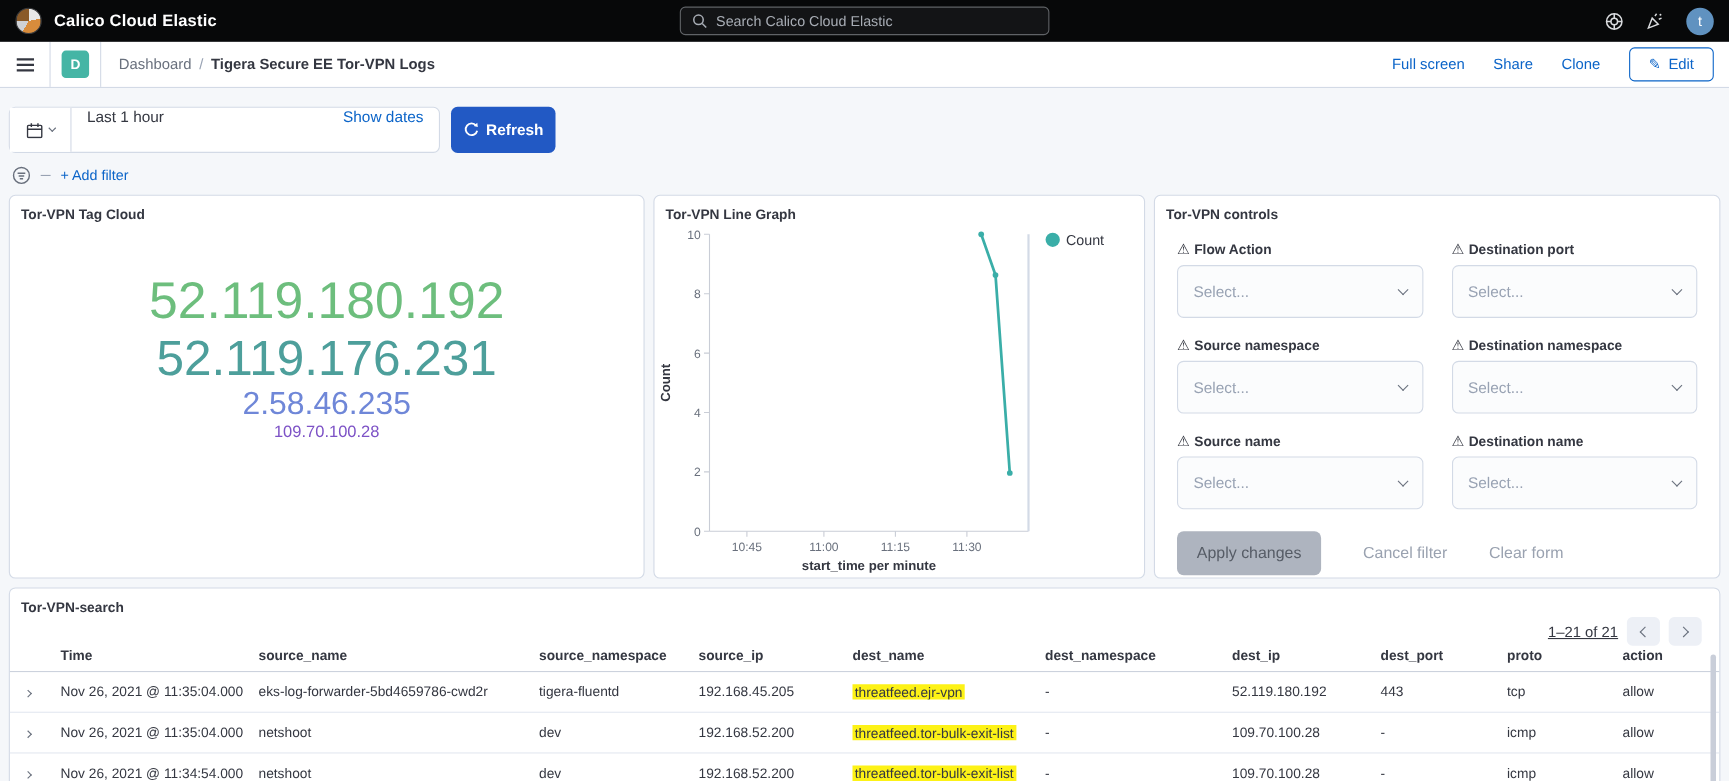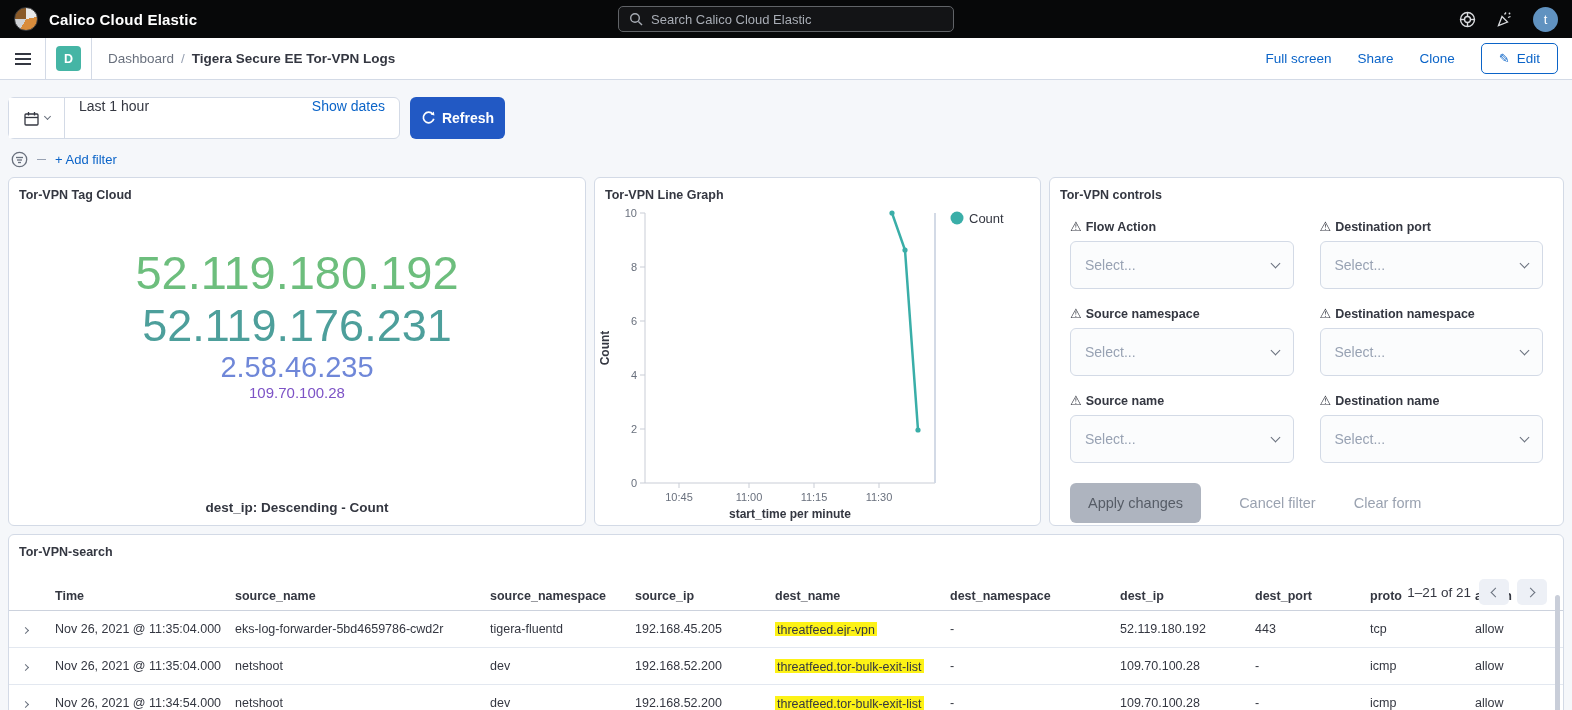--- a/index.html
+++ b/index.html
@@ -73,21 +73,21 @@
   .select .chev-down { margin-left:auto; }
   .chev-left { transform:rotate(135deg); margin-left:3px; }
   .chev-right { transform:rotate(-45deg); margin-right:3px; }
   .chev-sm { width:5px; height:5px; border-color:#69707d; }
   .ctrl-actions { margin-top:20px; display:flex; align-items:center; gap:38px; padding:0 6px; }
   .apply { background:#aeb4bf; color:#565c66; border:none; border-radius:6px; height:40px; padding:0 18px; font-size:14.5px; font-weight:500; font-family:inherit; cursor:default; }
   .ghost { background:none; border:none; color:#9aa2b0; font-size:14.5px; font-family:inherit; cursor:pointer; }
 
   
   .table-panel { margin-top:8px; height:210px; }
-  .pager { position:absolute; top:44px; right:16px; display:flex; align-items:center; gap:8px; font-size:13.5px; color:#343741; }
+  .pager { position:absolute; top:26px; right:16px; display:flex; align-items:center; gap:8px; font-size:13.5px; color:#343741;text-decoration:underline; }
   .pg { width:30px; height:26px; border:none; background:#edf0f6; border-radius:5px; display:flex; align-items:center; justify-content:center; cursor:pointer; }
   .thead { display:flex; align-items:flex-end; margin-top:24px; height:28px; padding-bottom:7px; border-bottom:1px solid #ccd2dd; font-weight:700; font-size:12.5px; color:#343741; }
   .trow { display:flex; align-items:center; height:37px; border-bottom:1px solid #e3e8f0; font-size:12.5px; color:#343741; }
   .thead > div, .trow > div { padding-left:12px; overflow:hidden; white-space:nowrap; }
   .c-exp { width:34px; padding-left:14px !important; }
   .c-time { width:180px; }
   .c-sname { width:255px; }
   .c-sns { width:145px; }
   .c-sip { width:140px; }
   .c-dname { width:175px; }
@@ -201,21 +201,20 @@
     <div class="panels">
 
       <section class="panel tagcloud-panel">
         <h3>Tor-VPN Tag Cloud</h3>
         <div class="cloud">
           <span class="tag tag0" style="color: rgb(109, 190, 125);">52.119.180.192</span>
           <span class="tag tag1" style="color: rgb(77, 159, 155);">52.119.176.231</span>
           <span class="tag tag2" style="color: rgb(111, 135, 216);">2.58.46.235</span>
           <span class="tag tag3" style="color: rgb(125, 82, 198);">109.70.100.28</span>
         </div>
-        <div class="cloud-caption">dest_ip: Descending - Count</div>
       </section>
 
       <section class="panel linegraph-panel">
         <h3>Tor-VPN Line Graph</h3>
         <svg class="chart" width="445" height="347" viewBox="0 0 445 347">
 
           <line x1="50" y1="35" x2="50" y2="305" stroke="#c9cdd6" stroke-width="1"></line>
           <line x1="50" y1="305" x2="340" y2="305" stroke="#c9cdd6" stroke-width="1"></line>
           <line x1="340" y1="35" x2="340" y2="305" stroke="#d3dae6" stroke-width="2"></line>
 

